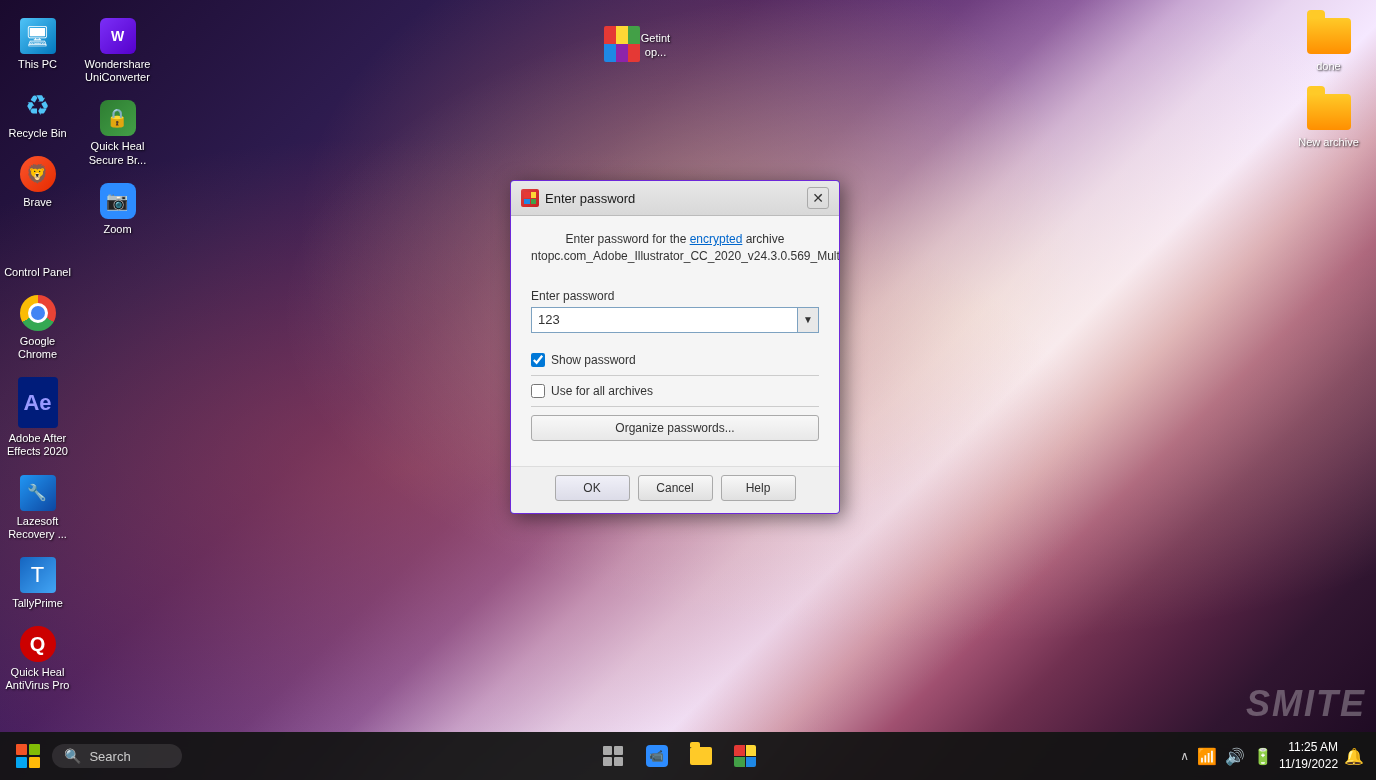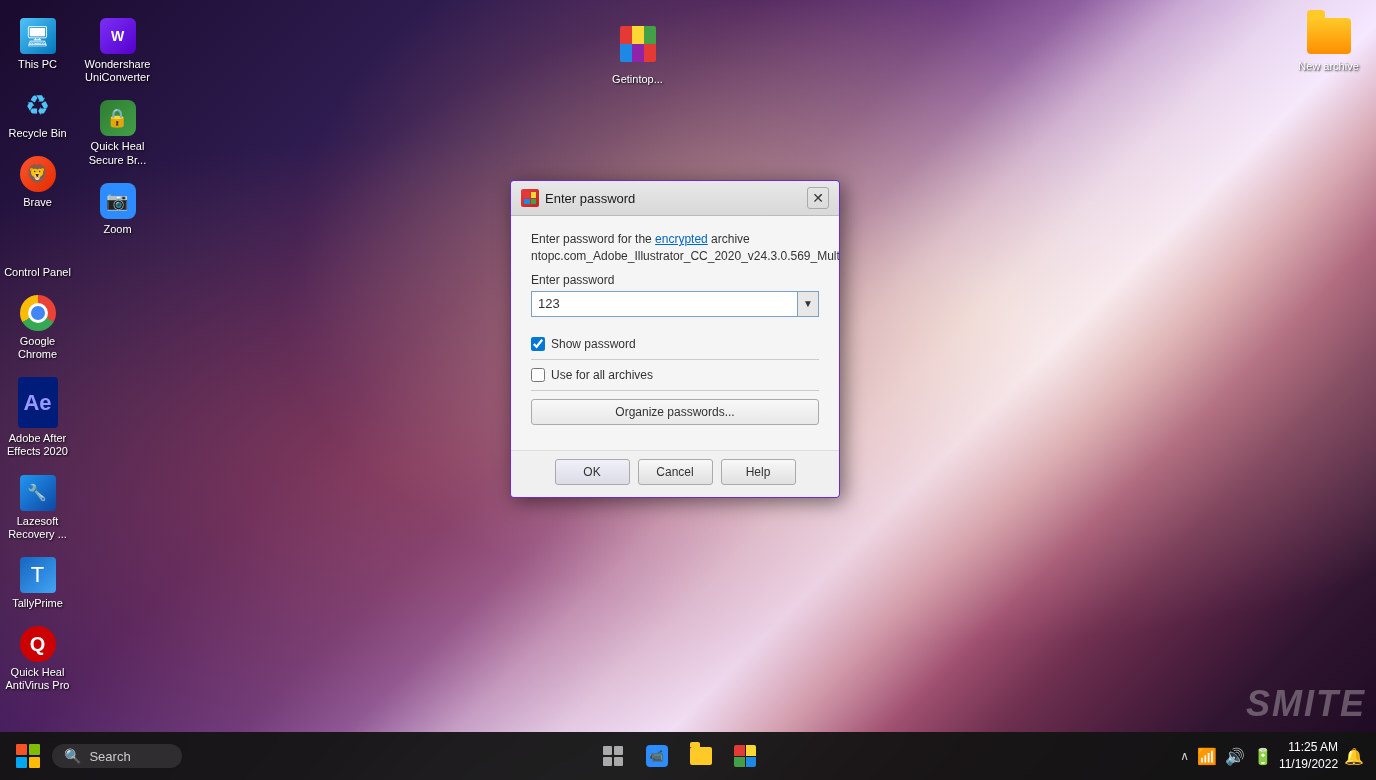--- a/index.html
+++ b/index.html
@@ -87,21 +87,21 @@
       gap: 5px;
     }
 
     
     .desktop-icon-top {
       position: absolute;
       top: 10px;
       left: 600px;
       z-index: 10;
       display: flex;
-      flex-direction: column;
+      flex-direction: row;
       align-items: center;
       width: 75px;
       padding: 8px 4px;
       cursor: pointer;
     }
 
     
     .taskbar {
       position: absolute;
       bottom: 0;
@@ -259,21 +259,22 @@
     }
 
     .modal-body {
       padding: 15px 20px;
       background: #f5f5f5;
     }
 
     .modal-description {
       font-size: 12px;
       color: #333;
-      margin-bottom: 8px;
+      text-align: center;
+      margin-bottom: 24px;
       line-height: 1.4;
     }
 
     .modal-description .encrypted-link {
       color: #0066cc;
       text-decoration: underline;
     }
 
     .modal-field-label {
       font-size: 12px;
@@ -682,20 +683,24 @@
         <div class="wr-b" style="flex:1"></div>
         <div class="wr-p" style="flex:1"></div>
         <div class="wr-r" style="flex:1"></div>
       </div>
     </div>
   </div>
   <span class="icon-label">Getintop...</span>
 </div>
 
 <div class="desktop-icons-right">
+  <div class="desktop-icon" style="align-items:center;">
+    <div class="folder-icon-lg"></div>
+    <span class="icon-label" style="margin-top:6px;">done</span>
+  </div>
   <div class="desktop-icon" style="align-items:center;">
     <div class="folder-icon-lg"></div>
     <span class="icon-label" style="margin-top:6px;">New archive</span>
   </div>
 </div>
 
 <div class="modal-overlay">
   <div class="modal-dialog">
 
     <div class="modal-titlebar">

